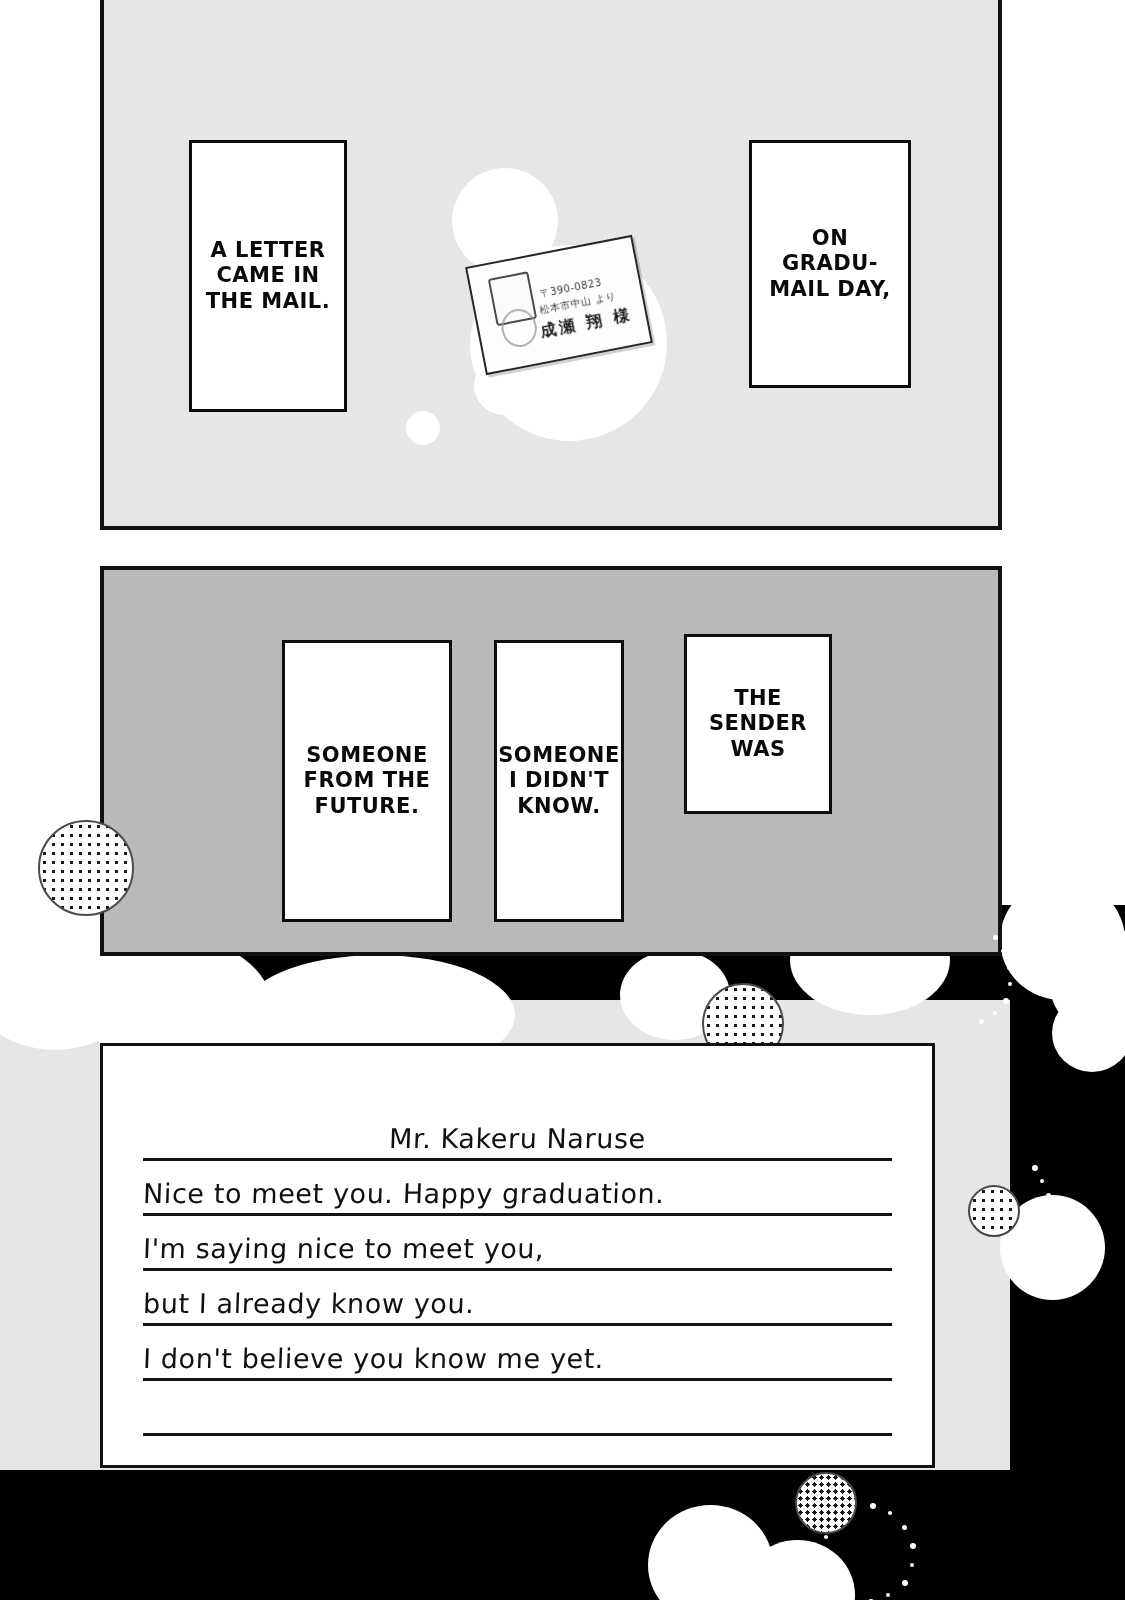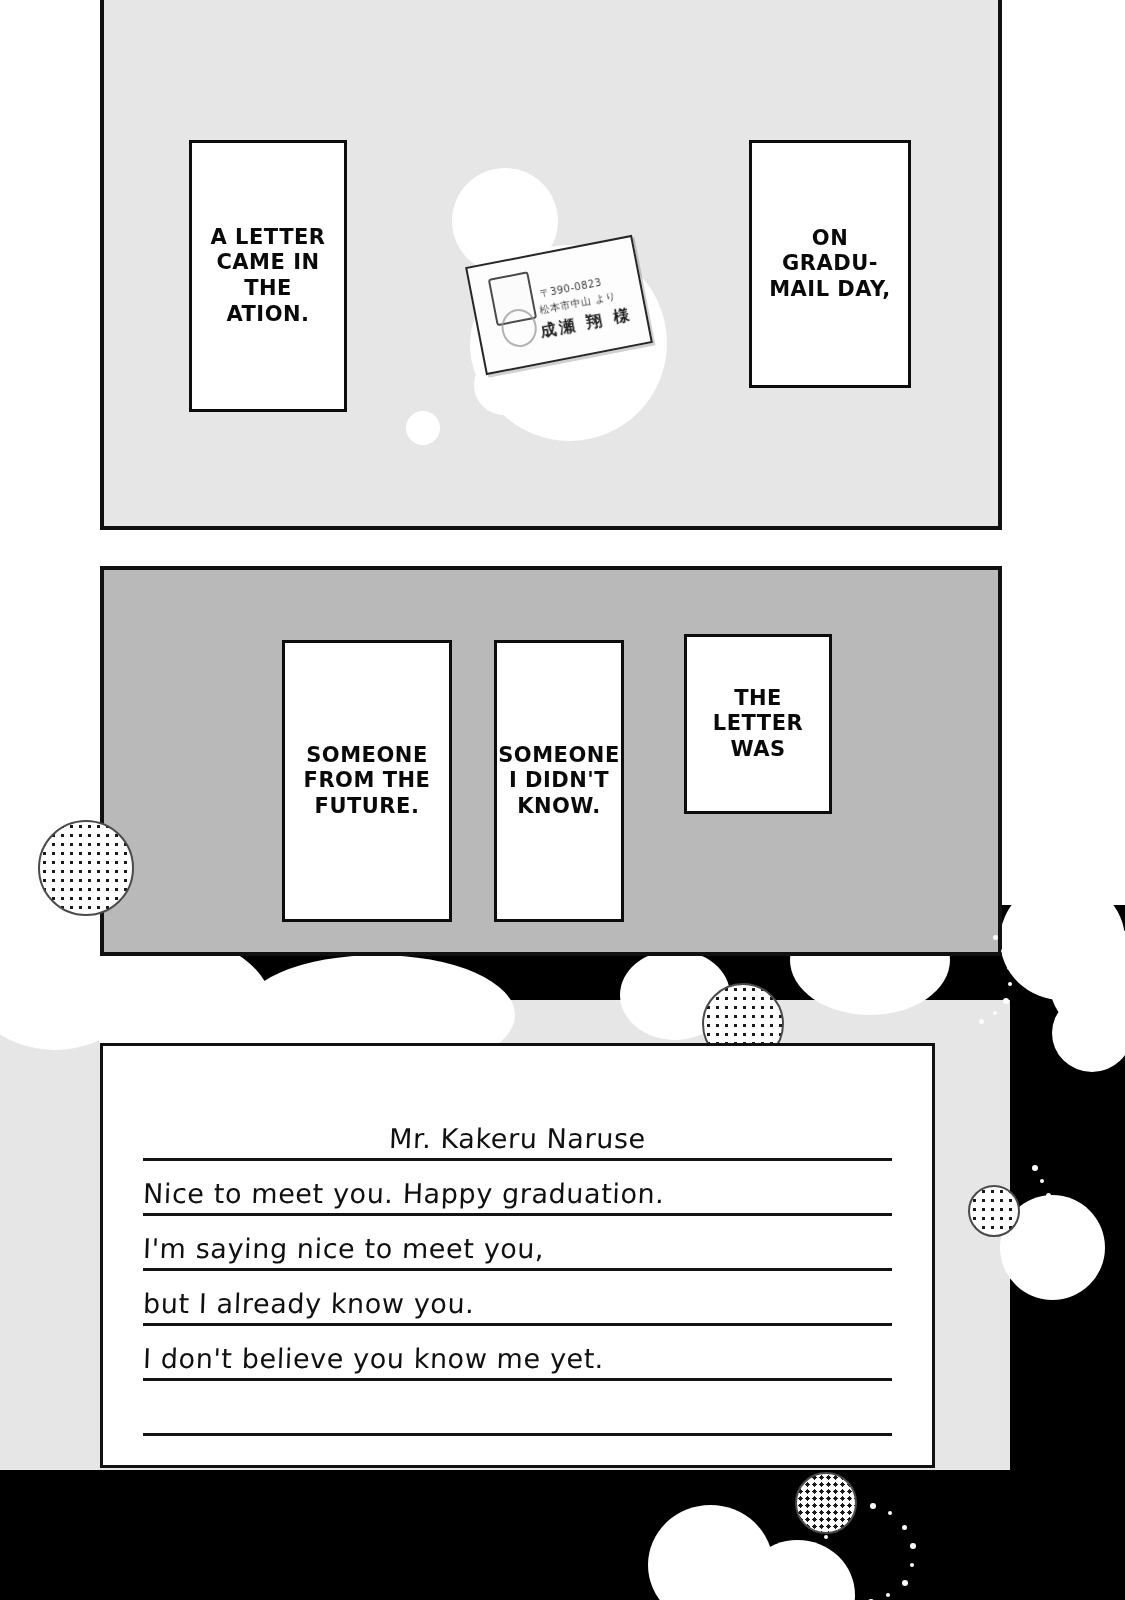--- a/index.html
+++ b/index.html
@@ -200,21 +200,21 @@
       <div class="env-stamp"></div>
       <div class="env-postmark"></div>
       <div class="env-line env-zip">〒390-0823</div>
       <div class="env-line env-addr">松本市中山 より</div>
       <div class="env-line env-name">成瀬 翔 様</div>
     </div>
 
     <div class="caption-box cap-mid" style="left:85px; top:140px; width:158px; height:272px;">
       <div class="caption-text">A LETTER
 CAME IN
-THE ATION.</div>
+THE MAIL.</div>
     </div>
 
     <div class="caption-box cap-mid" style="left:645px; top:140px; width:162px; height:248px;">
       <div class="caption-text">ON GRADU-
 MAIL DAY,</div>
     </div>
   </div>
 
   <div class="panel panel-b" style="left:100px; top:566px; width:902px; height:390px;">
 
@@ -225,21 +225,21 @@
     </div>
 
     <div class="caption-box cap-mid" style="left:390px; top:70px; width:130px; height:282px;">
       <div class="caption-text">SOMEONE
 I DIDN'T
 KNOW.</div>
     </div>
 
     <div class="caption-box cap-mid" style="left:580px; top:64px; width:148px; height:180px;">
       <div class="caption-text">THE
-LETTER
+SENDER
 WAS</div>
     </div>
   </div>
 
   <div class="halftone" style="left:38px; top:820px; width:96px; height:96px;"></div>
 
   <div class="halftone" style="left:702px; top:983px; width:82px; height:82px;"></div>
 
   <div class="halftone" style="left:968px; top:1185px; width:52px; height:52px;"></div>
 

